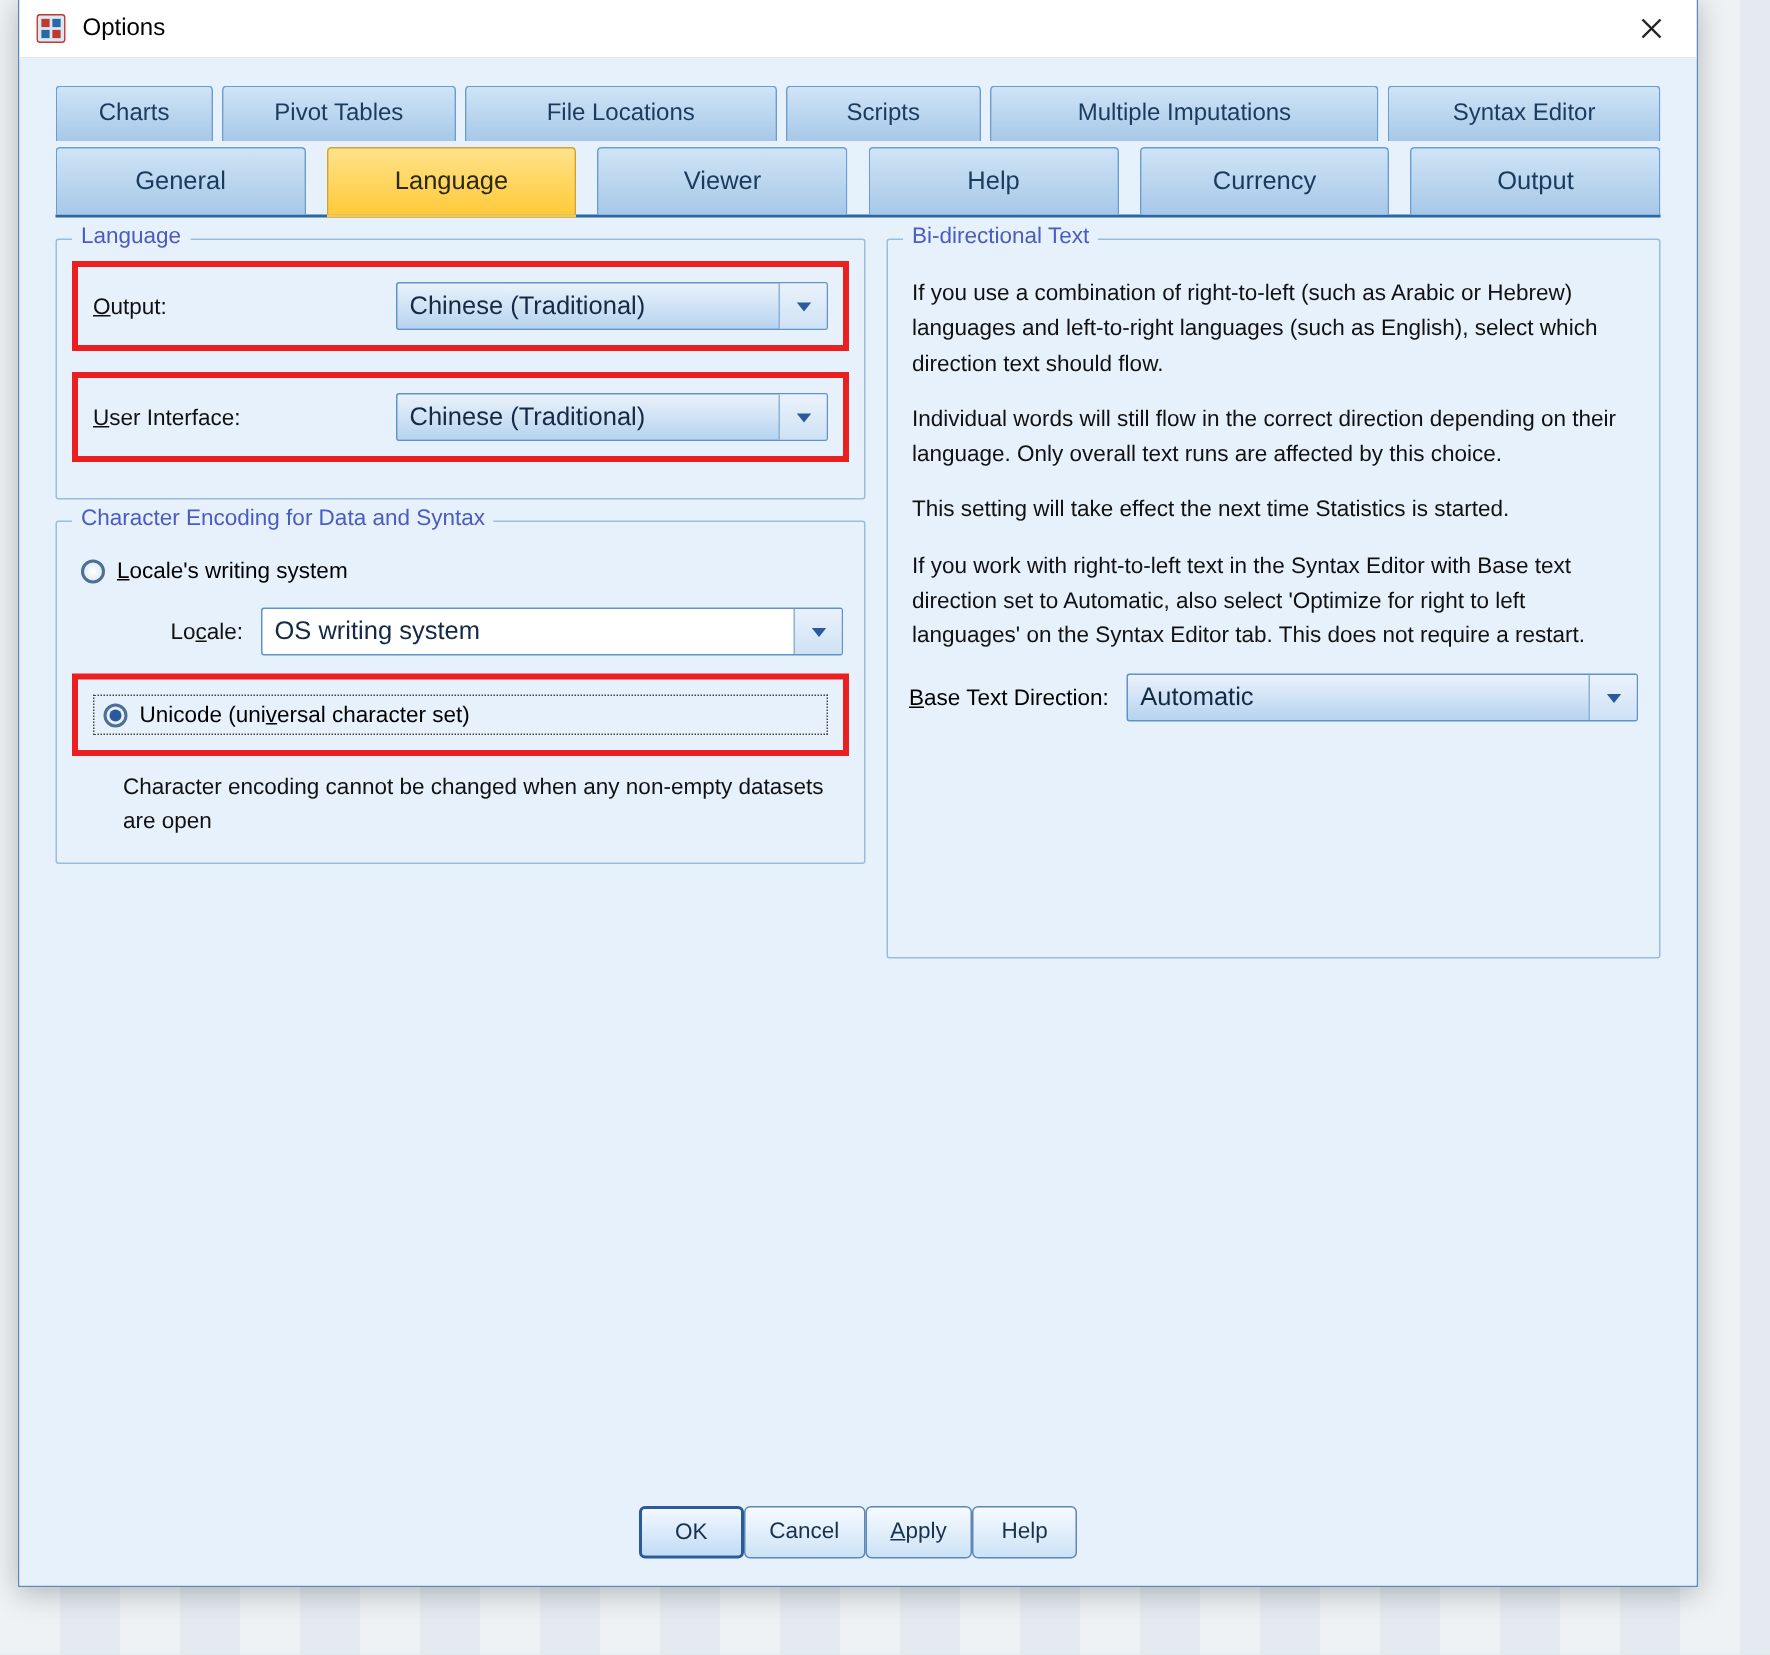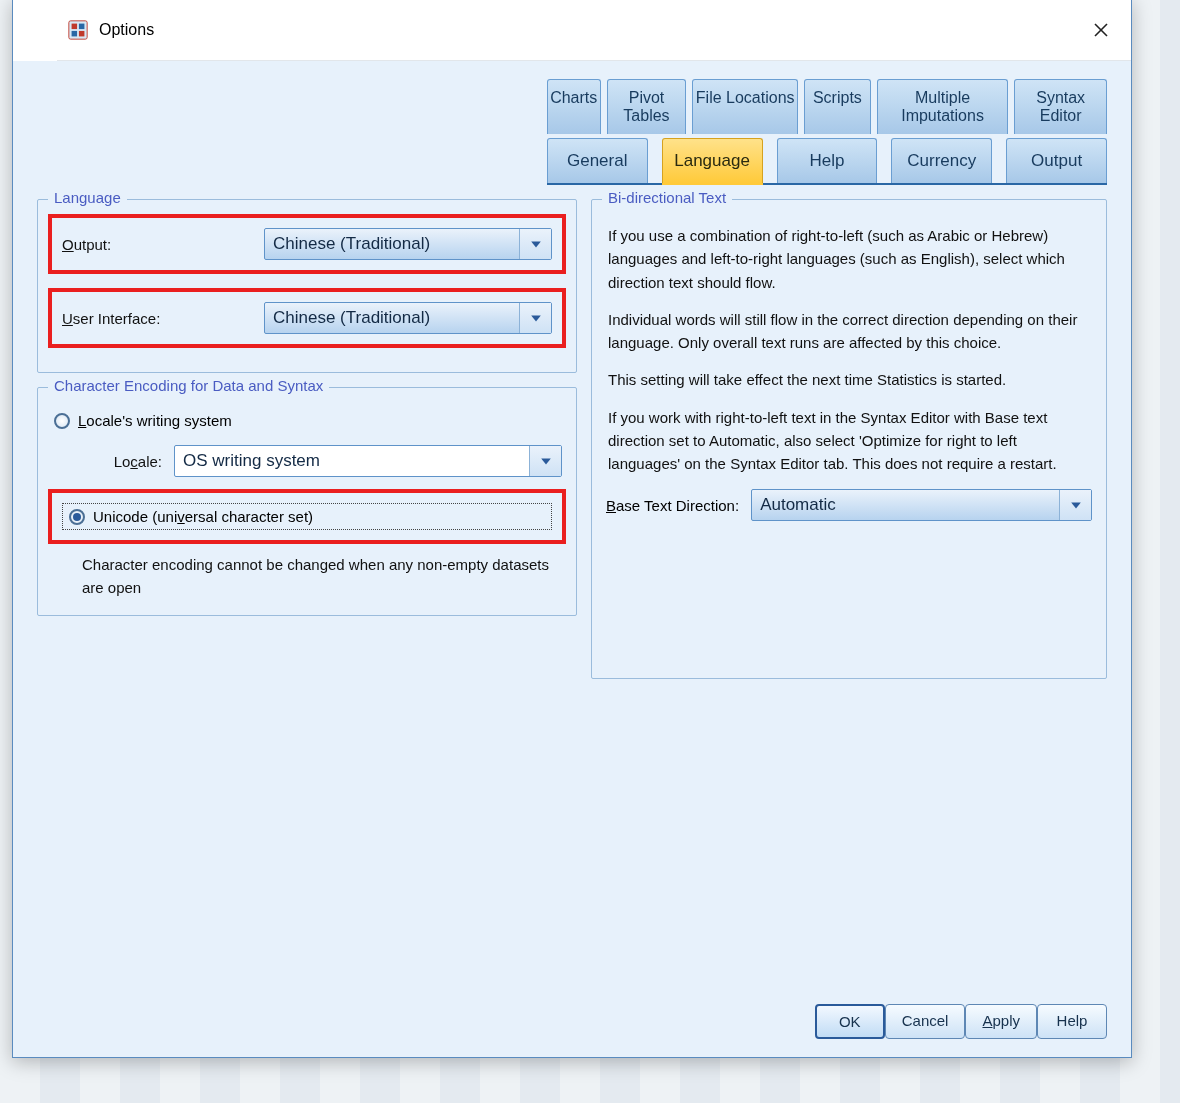--- a/index.html
+++ b/index.html
@@ -18,44 +18,43 @@
   .dialog {
     position: absolute;
     left: 12px; top: -2px;
     width: 1120px; height: 1060px;
     background: #fff;
     border: 1px solid #5a8bbf;
     box-shadow: 0 4px 18px rgba(0,0,0,0.25);
     display: flex; flex-direction: column;
   }
   .titlebar {
-    height: 62px;
+    height: 40px;
     display: flex; align-items: center;
     padding: 0 10px;
     background: #fff;
     border-bottom: 1px solid #e2e6ea;
     font-size: 16px;
-    margin-left: 44px;
   }
   .titlebar .app-icon {
     width: 22px; height: 22px; margin-right: 10px;
     display: inline-block;
   }
   .titlebar .spacer { flex: 1; }
   .close-x {
     width: 40px; height: 32px;
     display: flex; align-items: center; justify-content: center;
     cursor: pointer;
     font-size: 20px; color: #222;
   }
   .content {
     flex: 1;
     background: #e7f1fb;
     padding: 18px 24px 14px 24px;
-    display: flex; flex-direction: column; align-items: flex-end;
+    display: flex; flex-direction: column;
   }
   
   .tabstrip {
     border-bottom: 2px solid #2a67a5;
   }
   .tabrow {
     display: flex; gap: 6px;
   }
   .tab {
     background: linear-gradient(#cfe4f6, #a7c8e8);
@@ -222,20 +221,21 @@
         <div class="tab">Charts</div>
         <div class="tab">Pivot Tables</div>
         <div class="tab">File Locations</div>
         <div class="tab">Scripts</div>
         <div class="tab">Multiple Imputations</div>
         <div class="tab">Syntax Editor</div>
       </div>
       <div class="tabrow bottom">
         <div class="tab">General</div>
         <div class="tab active">Language</div>
+        <div class="tab">Viewer</div>
         <div class="tab">Help</div>
         <div class="tab">Currency</div>
         <div class="tab">Output</div>
       </div>
     </div>
 
     <div class="panels">
       <div class="col left">
 
         <div class="group">

